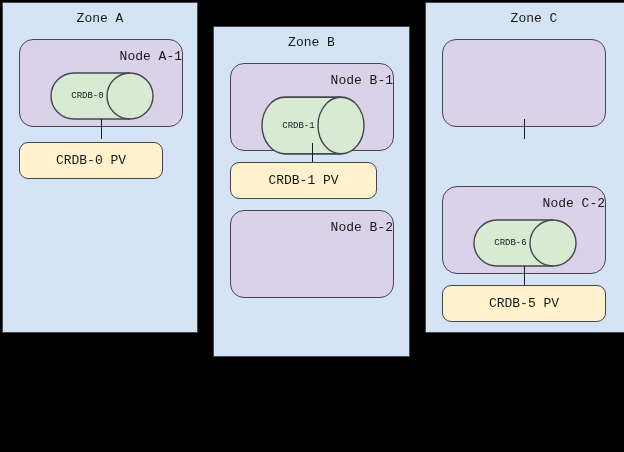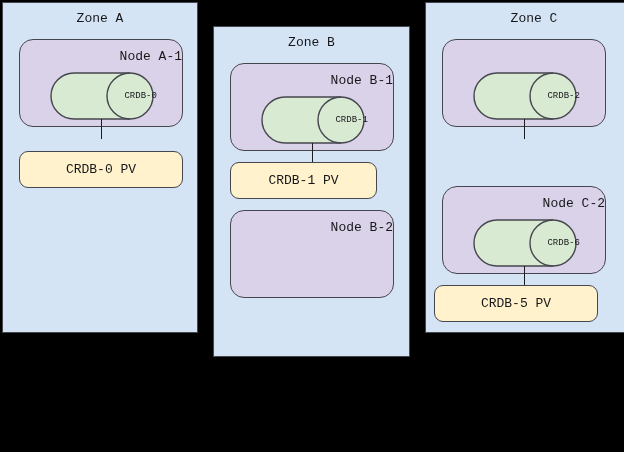--- a/index.html
+++ b/index.html
@@ -74,26 +74,25 @@
     left: 0; top: 0;
     width: 100%;
     height: 100%;
   }
   .cyl-label {
     position: absolute;
     top: 50%;
     left: 0;
     width: 72%;
     transform: translateY(-50%);
-    text-align: right;
+    text-align: center;
     font-size: 9px;
     color: #17171a;
     line-height: 11px;
     white-space: nowrap;
-    padding-left: 32px;
   }
 
   
   .pv {
     position: absolute;
     background: #fff2cc;
     border: 1px solid #46464f;
     border-radius: 9px;
     box-sizing: border-box;
   }
@@ -132,32 +131,32 @@
         <svg class="cyl-body" viewBox="0 0 104 48" preserveAspectRatio="none">
           <path d="M 24 1 L 80 1 A 23 23 0 0 1 80 47 L 24 47 A 23 23 0 0 1 24 1 Z" fill="#d9ead3" stroke="#46464f" stroke-width="1.4"></path>
           <path d="M 80 1 A 23 23 0 0 0 80 47" fill="none" stroke="#46464f" stroke-width="1.4"></path>
         </svg>
         <div class="cyl-label">CRDB-0</div>
       </div>
     </div>
 
     <div class="connector" style="left:98px; top:116px; height:20px;"></div>
 
-    <div class="pv" style="left:16px; top:148px; width:164px; height:37px;">
+    <div class="pv" style="left:16px; top:139px; width:144px; height:37px;">
       <div class="pv-label">CRDB-0 PV</div>
     </div>
   </div>
 
   <div class="zone" style="left:213px; top:2px; width:197px; height:331px;margin-top:24px;">
     <div class="zone-title">Zone B</div>
 
     <div class="node" style="left:16px; top:36px; width:164px; height:88px;">
       <div class="node-title">Node B-1</div>
 
-      <div class="cyl" style="left:30px; top:32px; width:104px; height:48px;">
+      <div class="cyl" style="left:30px; top:32px; width:104px; height:59px;">
         <svg class="cyl-body" viewBox="0 0 104 48" preserveAspectRatio="none">
           <path d="M 24 1 L 80 1 A 23 23 0 0 1 80 47 L 24 47 A 23 23 0 0 1 24 1 Z" fill="#d9ead3" stroke="#46464f" stroke-width="1.4"></path>
           <path d="M 80 1 A 23 23 0 0 0 80 47" fill="none" stroke="#46464f" stroke-width="1.4"></path>
         </svg>
         <div class="cyl-label">CRDB-1</div>
       </div>
     </div>
 
     <div class="connector" style="left:98px; top:116px; height:20px;"></div>
 
@@ -168,44 +167,37 @@
     <div class="node" style="left:16px; top:183px; width:164px; height:88px;padding-left:25px;">
       <div class="node-title">Node B-2</div>
     </div>
   </div>
 
   <div class="zone" style="left:425px; top:2px; width:218px; height:331px;">
     <div class="zone-title">Zone C</div>
 
     <div class="node" style="left:16px; top:36px; width:164px; height:88px;">
 
-      <div class="cyl" style="left:30px; top:32px; width:104px; height:48px;">
-        <svg class="cyl-body" viewBox="0 0 104 48" preserveAspectRatio="none">
-          <path d="M 24 1 L 80 1 A 23 23 0 0 1 80 47 L 24 47 A 23 23 0 0 1 24 1 Z" fill="#d9ead3" stroke="#46464f" stroke-width="1.4"></path>
-          <path d="M 80 1 A 23 23 0 0 0 80 47" fill="none" stroke="#46464f" stroke-width="1.4"></path>
-        </svg>
-        <div class="cyl-label">CRDB-2</div>
-      </div>
     </div>
 
     <div class="connector" style="left:98px; top:116px; height:20px;"></div>
 
 
     <div class="node" style="left:16px; top:183px; width:164px; height:88px;border-radius:15px;">
       <div class="node-title">Node C-2</div>
 
       <div class="cyl" style="left:30px; top:32px; width:104px; height:48px;">
         <svg class="cyl-body" viewBox="0 0 104 48" preserveAspectRatio="none">
           <path d="M 24 1 L 80 1 A 23 23 0 0 1 80 47 L 24 47 A 23 23 0 0 1 24 1 Z" fill="#d9ead3" stroke="#46464f" stroke-width="1.4"></path>
           <path d="M 80 1 A 23 23 0 0 0 80 47" fill="none" stroke="#46464f" stroke-width="1.4"></path>
         </svg>
         <div class="cyl-label">CRDB-6</div>
       </div>
     </div>
 
     <div class="connector" style="left:98px; top:263px; height:20px;"></div>
 
-    <div class="pv" style="left:8px; top:282px; width:164px; height:37px;">
+    <div class="pv" style="left:16px; top:282px; width:164px; height:37px;">
       <div class="pv-label">CRDB-5 PV</div>
     </div>
   </div>
 
 </div>
 
 </body></html>

